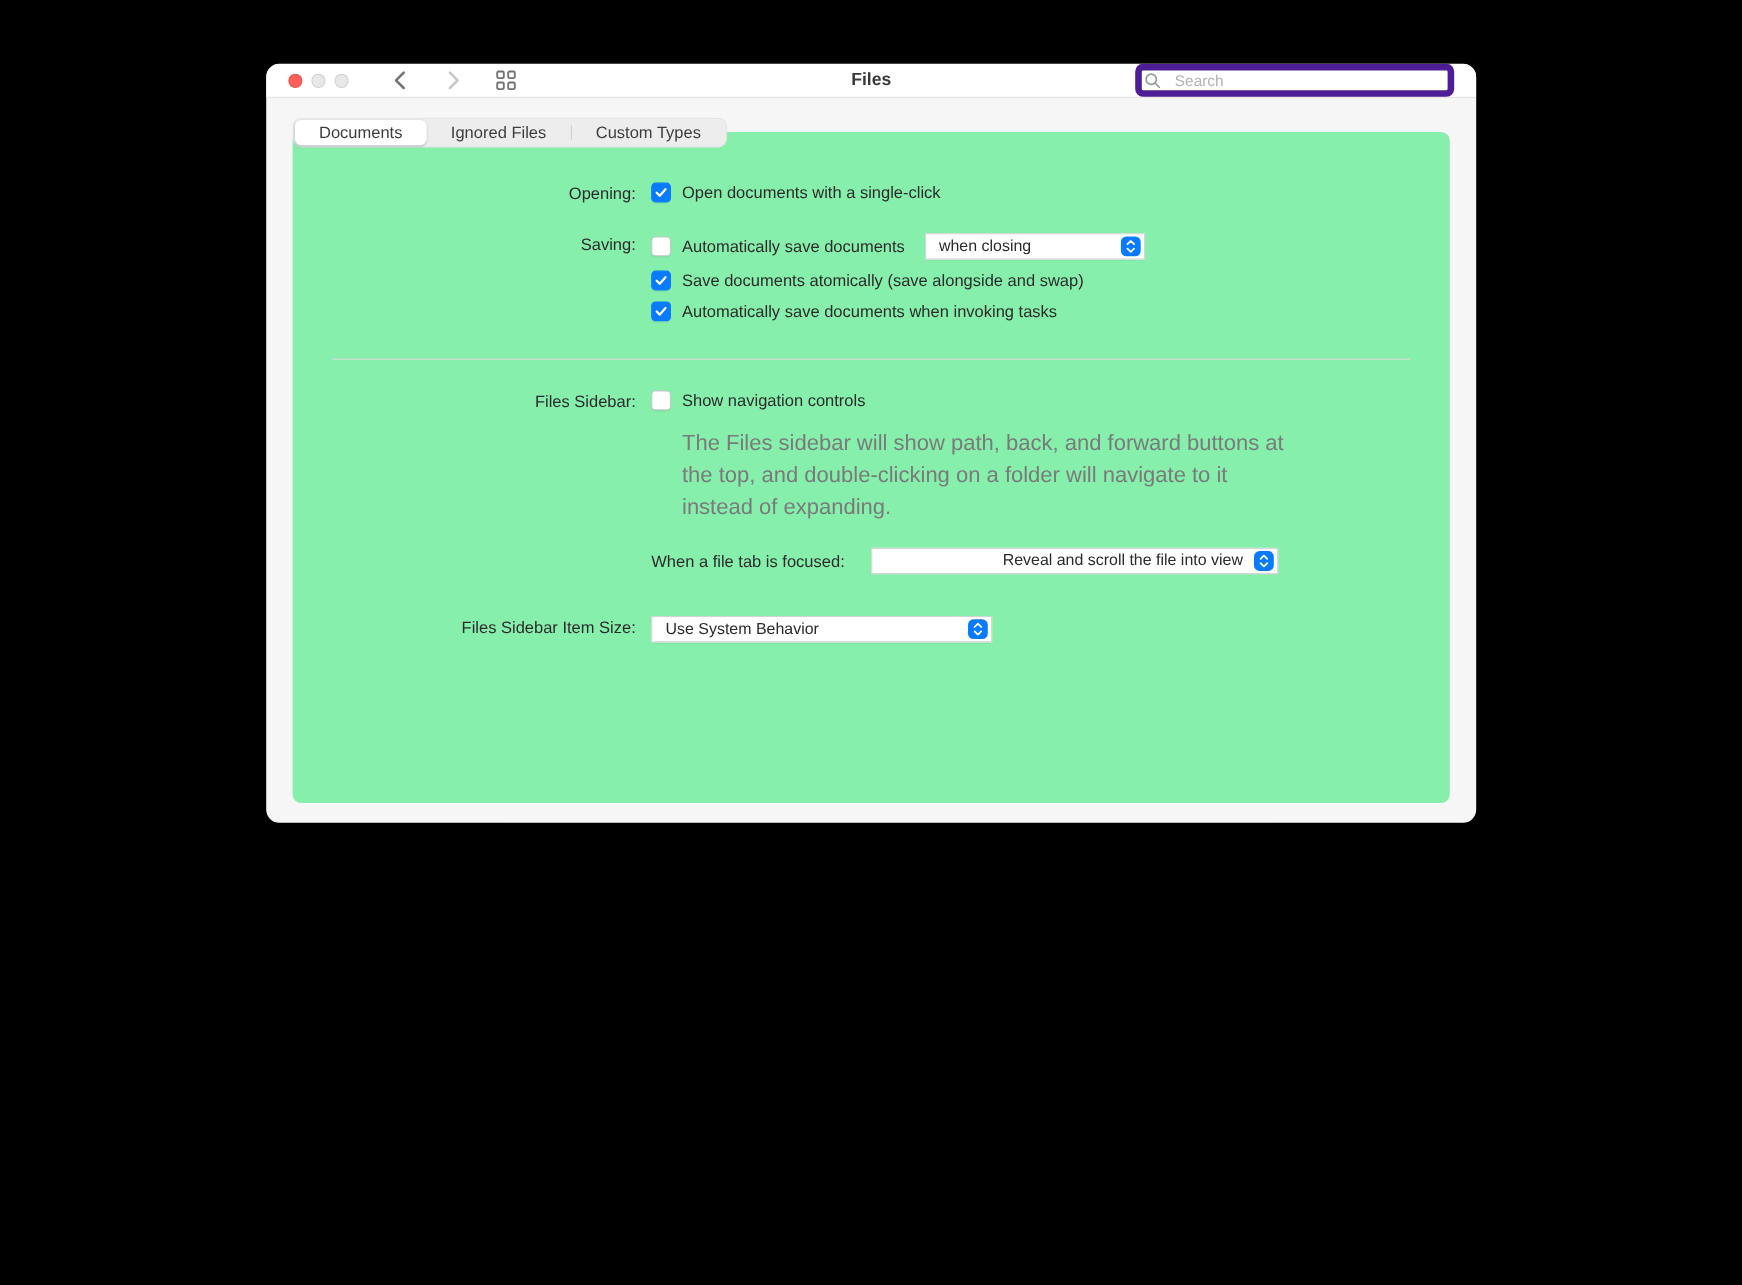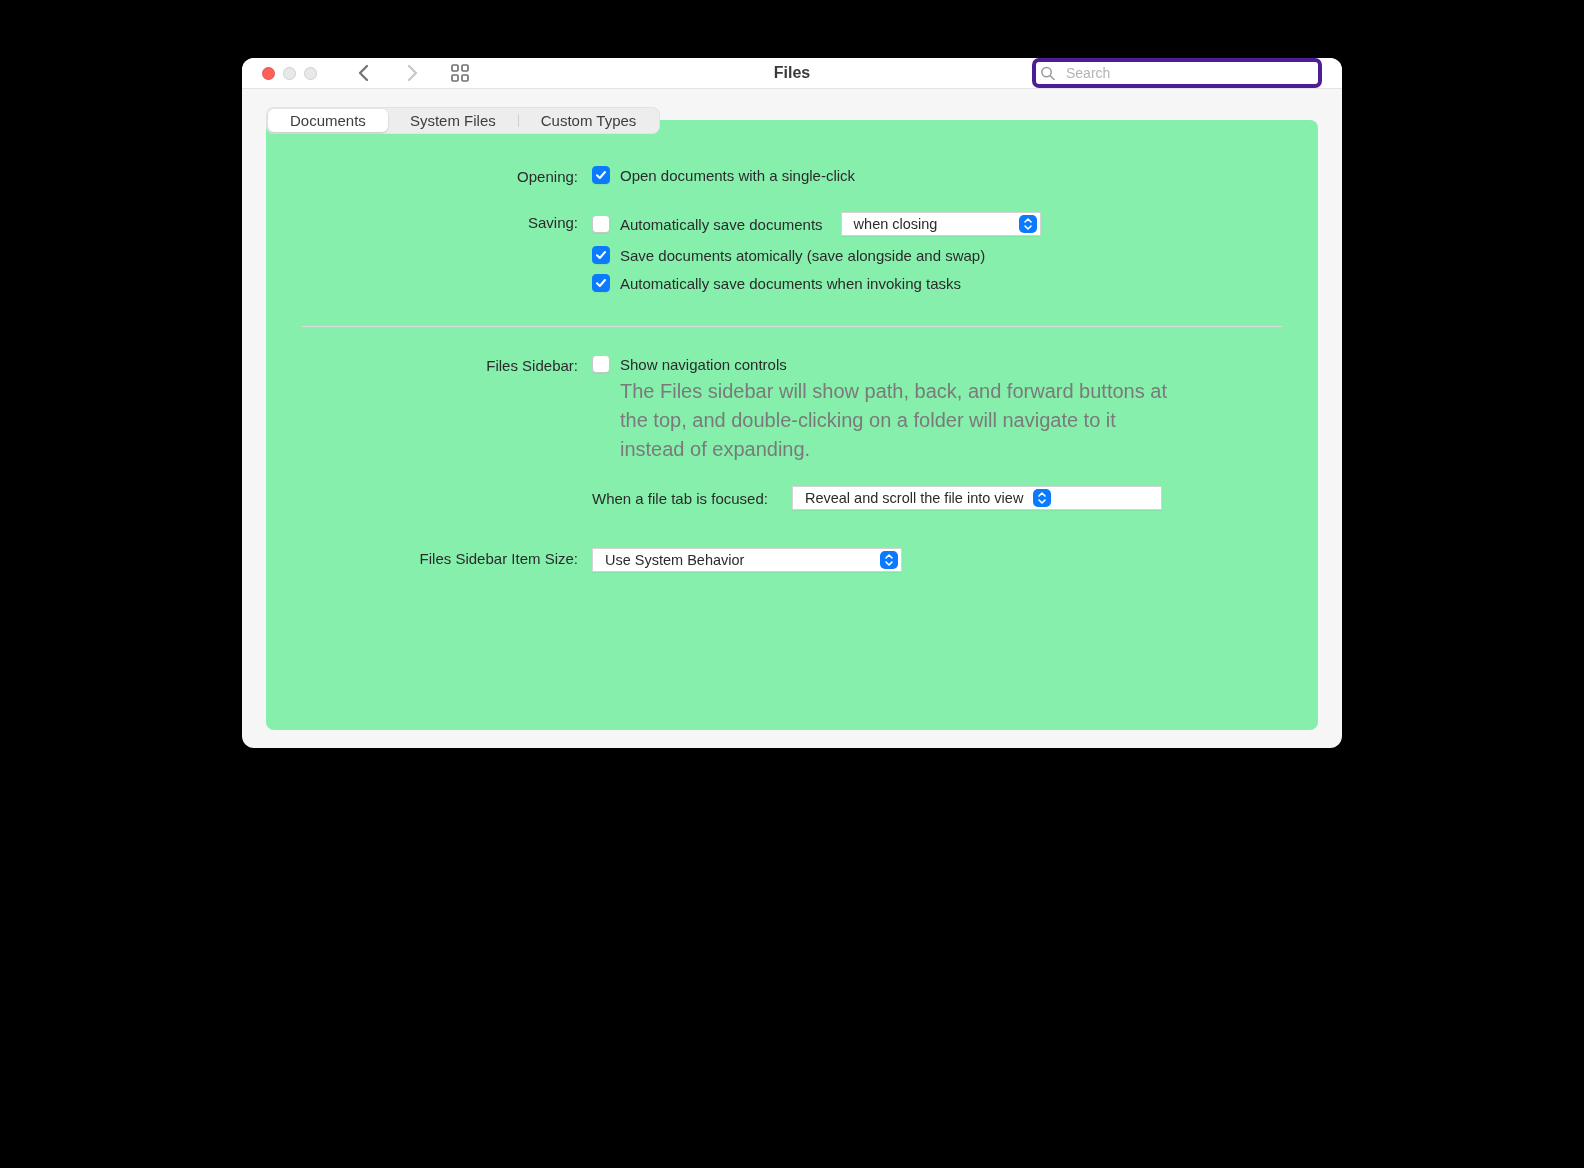--- a/index.html
+++ b/index.html
@@ -56,21 +56,21 @@
       pointer-events: none;
     }
     .search-wrap {
       margin-left: auto;
       position: relative;
       width: 290px;
     }
     .search-input {
       width: 100%;
       height: 30px;
-      border: 4px solid #4c1d95;
+      border: 6px solid #4c1d95;
       border-radius: 7px;
       background: #fff;
       padding: 0 10px 0 30px;
       font-size: 14px;
       color: #333;
       outline: none;
     }
     .search-input::placeholder { color: #b3b3b3; }
     .search-icon {
       position: absolute;
@@ -135,21 +135,21 @@
     .label-col {
       width: 290px;
       text-align: right;
       padding-right: 14px;
       font-size: 15px;
       color: #2b2b2b;
       padding-top: 2px;
     }
     .ctrl-col { flex: 1; }
     .cline { display: flex; align-items: center; gap: 10px; margin-bottom: 10px; font-size: 15px; color: #2b2b2b;}
-    .cline.tight { margin-bottom: 4px; }
+    .cline.tight { margin-bottom: 16px; }
     .checkbox {
       width: 18px; height: 18px;
       border-radius: 4px;
       border: 1px solid #c7c7c7;
       background: #fff;
       display: inline-flex;
       align-items: center; justify-content: center;
       flex-shrink: 0;
       box-shadow: 0 1px 1px rgba(0,0,0,0.05);
     }
@@ -245,21 +245,21 @@
       <input class="search-input" placeholder="Search" style="">
     </div>
   </div>
 
   <div class="content">
     <div class="panel">
 
       <div class="tabs">
         <div class="seg">
           <div class="seg-item active">Documents</div>
-          <div class="seg-item">System Files</div>
+          <div class="seg-item">Ignored Files</div>
           <div class="seg-sep"></div>
           <div class="seg-item">Custom Types</div>
         </div>
       </div>
 
       <div class="panel-body">
 
         <div class="row">
           <div class="label-col">Opening:</div>
           <div class="ctrl-col">
@@ -320,21 +320,21 @@
           <div class="ctrl-col">
             <div class="cline tight">
               <span class="checkbox">
                 
               </span>
               <span>Show navigation controls</span>
             </div>
             <div class="helptext">The Files sidebar will show path, back, and forward buttons at the top, and double-clicking on a folder will navigate to it instead of expanding.</div>
             <div class="cline">
               <span class="label-inline">When a file tab is focused:</span>
-              <span class="select" style="min-width:370px; justify-content:flex-start;">
+              <span class="select" style="min-width:370px; justify-content:flex-end;">
                 <span>Reveal and scroll the file into view</span>
                 <span class="select-caret">
                   <svg width="10" height="12" viewBox="0 0 10 12">
                       <polyline points="2,4 5,1 8,4" fill="none" stroke="currentColor" stroke-width="1.6" stroke-linecap="round" stroke-linejoin="round"></polyline>
                       <polyline points="2,8 5,11 8,8" fill="none" stroke="currentColor" stroke-width="1.6" stroke-linecap="round" stroke-linejoin="round"></polyline>
                     </svg>
                 </span>
               </span>
             </div>
           </div>

